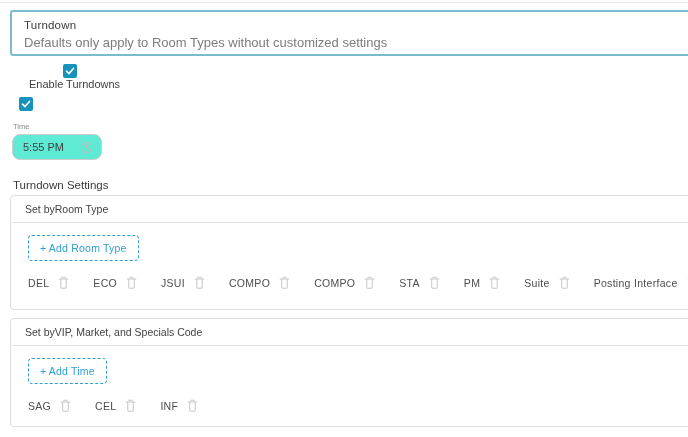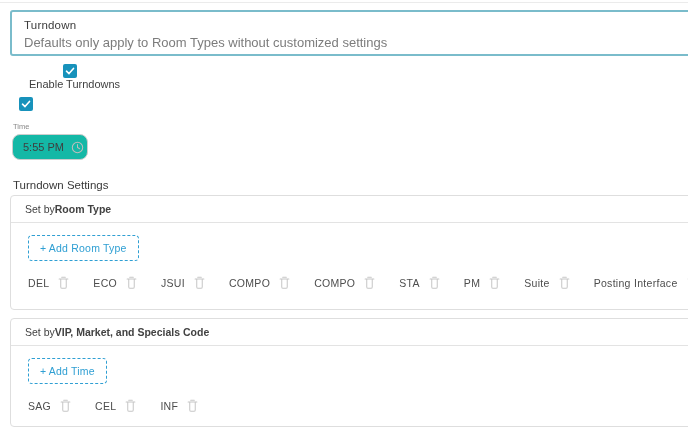--- a/index.html
+++ b/index.html
@@ -33,23 +33,23 @@
     width: 14px; height: 14px; border-radius: 2px;
     background: #1792bb; display: inline-flex;
     align-items: center; justify-content: center;
     cursor: pointer; flex: 0 0 auto;
   }
   .check-row .lbl { margin-left: 10px; font-size: 11px; color: #3f3f3f; }
 
   
   .time-label { position: absolute; left: 13px; top: 122px; font-size: 7.5px; color: #8a8a8a; }
   .time-input-wrap {
-    position: absolute; left: 12px; top: 134px; width: 76px; height: 26px;
+    position: absolute; left: 12px; top: 134px; width: 90px; height: 26px;
     border: 1px solid #cdcdcd; border-radius: 8px;
-    display: flex; align-items: center; background: #14b8a6;
+    display: flex; align-items: center; background: #5eead4;
   }
   .time-input-wrap input {
     border: none; outline: none; background: transparent;
     width: 58px; padding-left: 10px;
     font-size: 11px; color: #3f3f3f;
     font-family: "Liberation Sans", "DejaVu Sans", sans-serif;
   }
   .clock { margin-left: auto; margin-right: 8px; cursor: pointer; display: flex; }
 
   .settings-heading {
@@ -62,21 +62,21 @@
     position: absolute; left: 10px; width: 690px;
     border: 1px solid #dedede; border-radius: 4px; background: #fff;
   }
   .card.c1 { top: 195px; height: 115px; }
   .card.c2 { top: 318px; height: 109px; }
   .card-header {
     height: 27px; display: flex; align-items: center;
     padding-left: 14px; font-size: 10.5px; color: #424242;
     border-bottom: 1px solid #e3e3e3;
   }
-  .card-header b { font-weight: bold; }
+  .card-header b { font-weight: normal; }
   .card-body { padding: 12px 0 0 17px; }
   .add-btn {
     display: inline-block;
     border: 1.5px dashed #2f9fd3; border-radius: 4px;
     color: #2f9fd3; background: transparent;
     font-size: 10.5px; font-family: "Liberation Sans", "DejaVu Sans", sans-serif;
     padding: 6px 11px; cursor: pointer; letter-spacing: .2px;
   }
   .chip-row { display: flex; align-items: center; margin-top: 15px; flex-wrap: nowrap; }
   .chip { display: flex; align-items: center; margin-right: 24px; }

